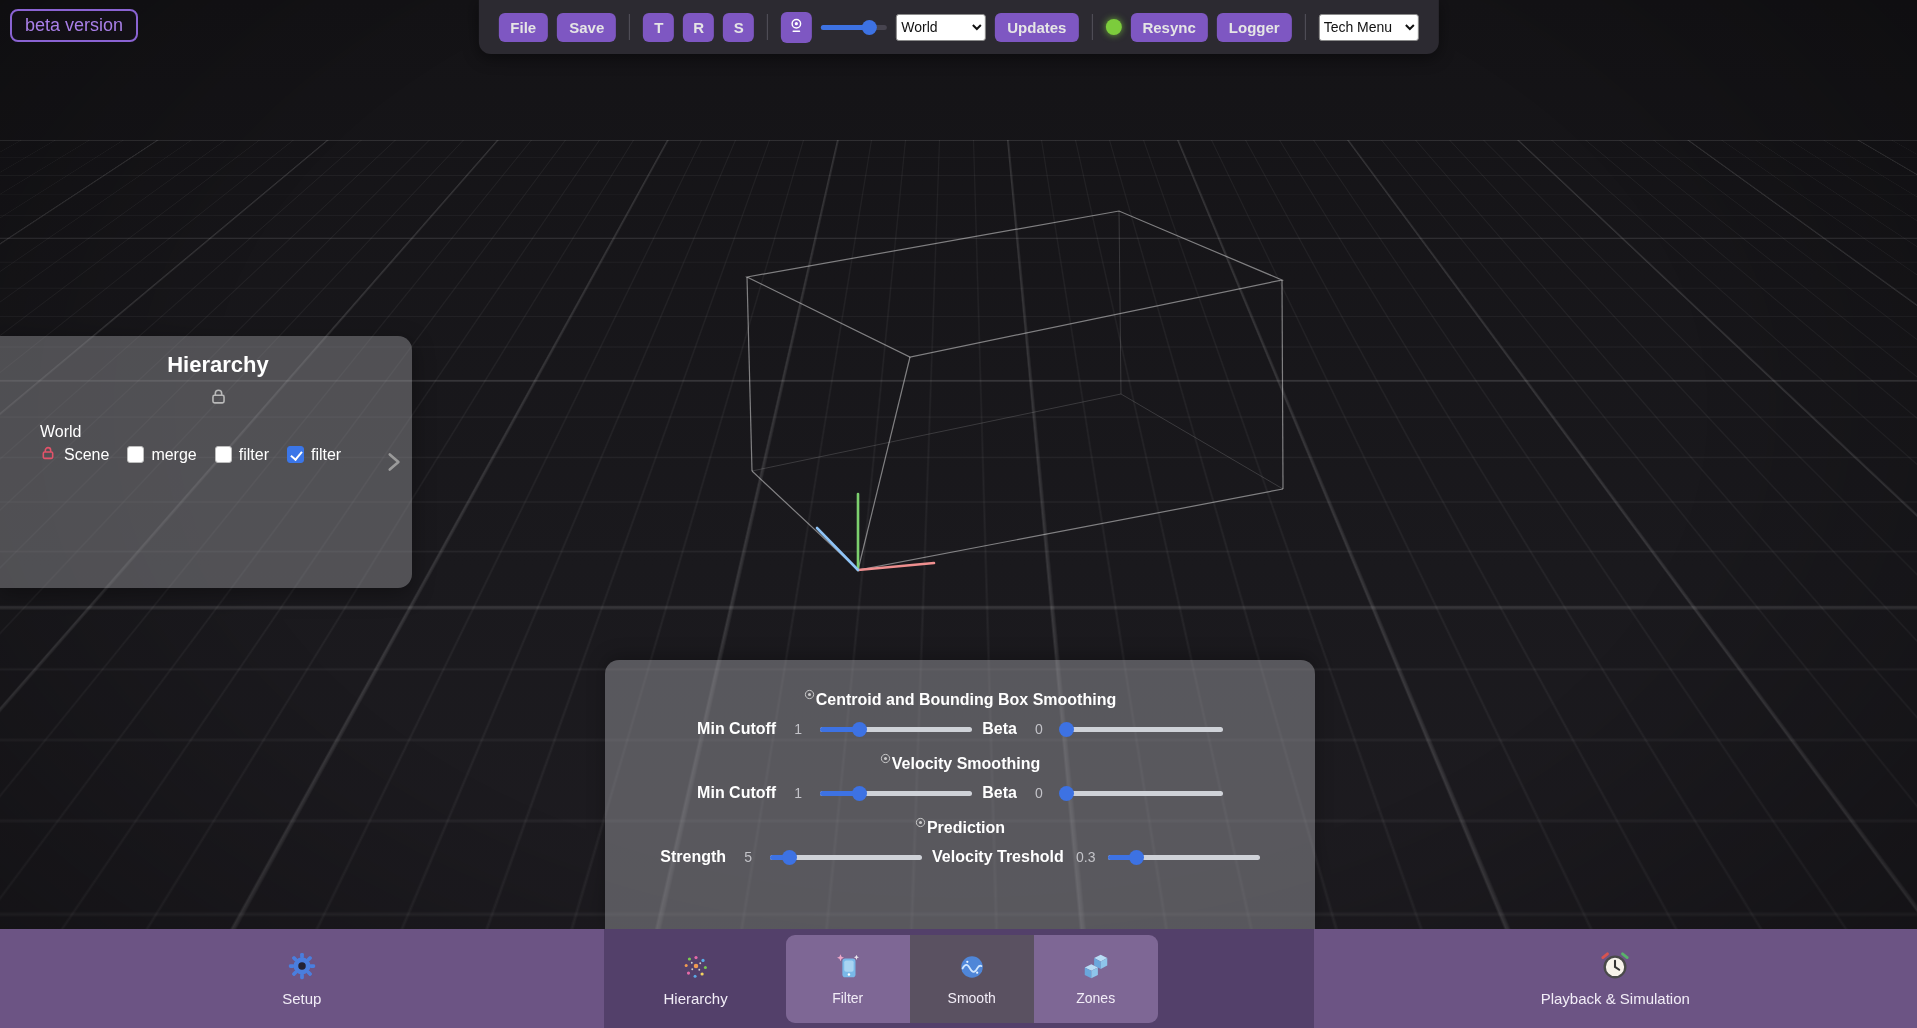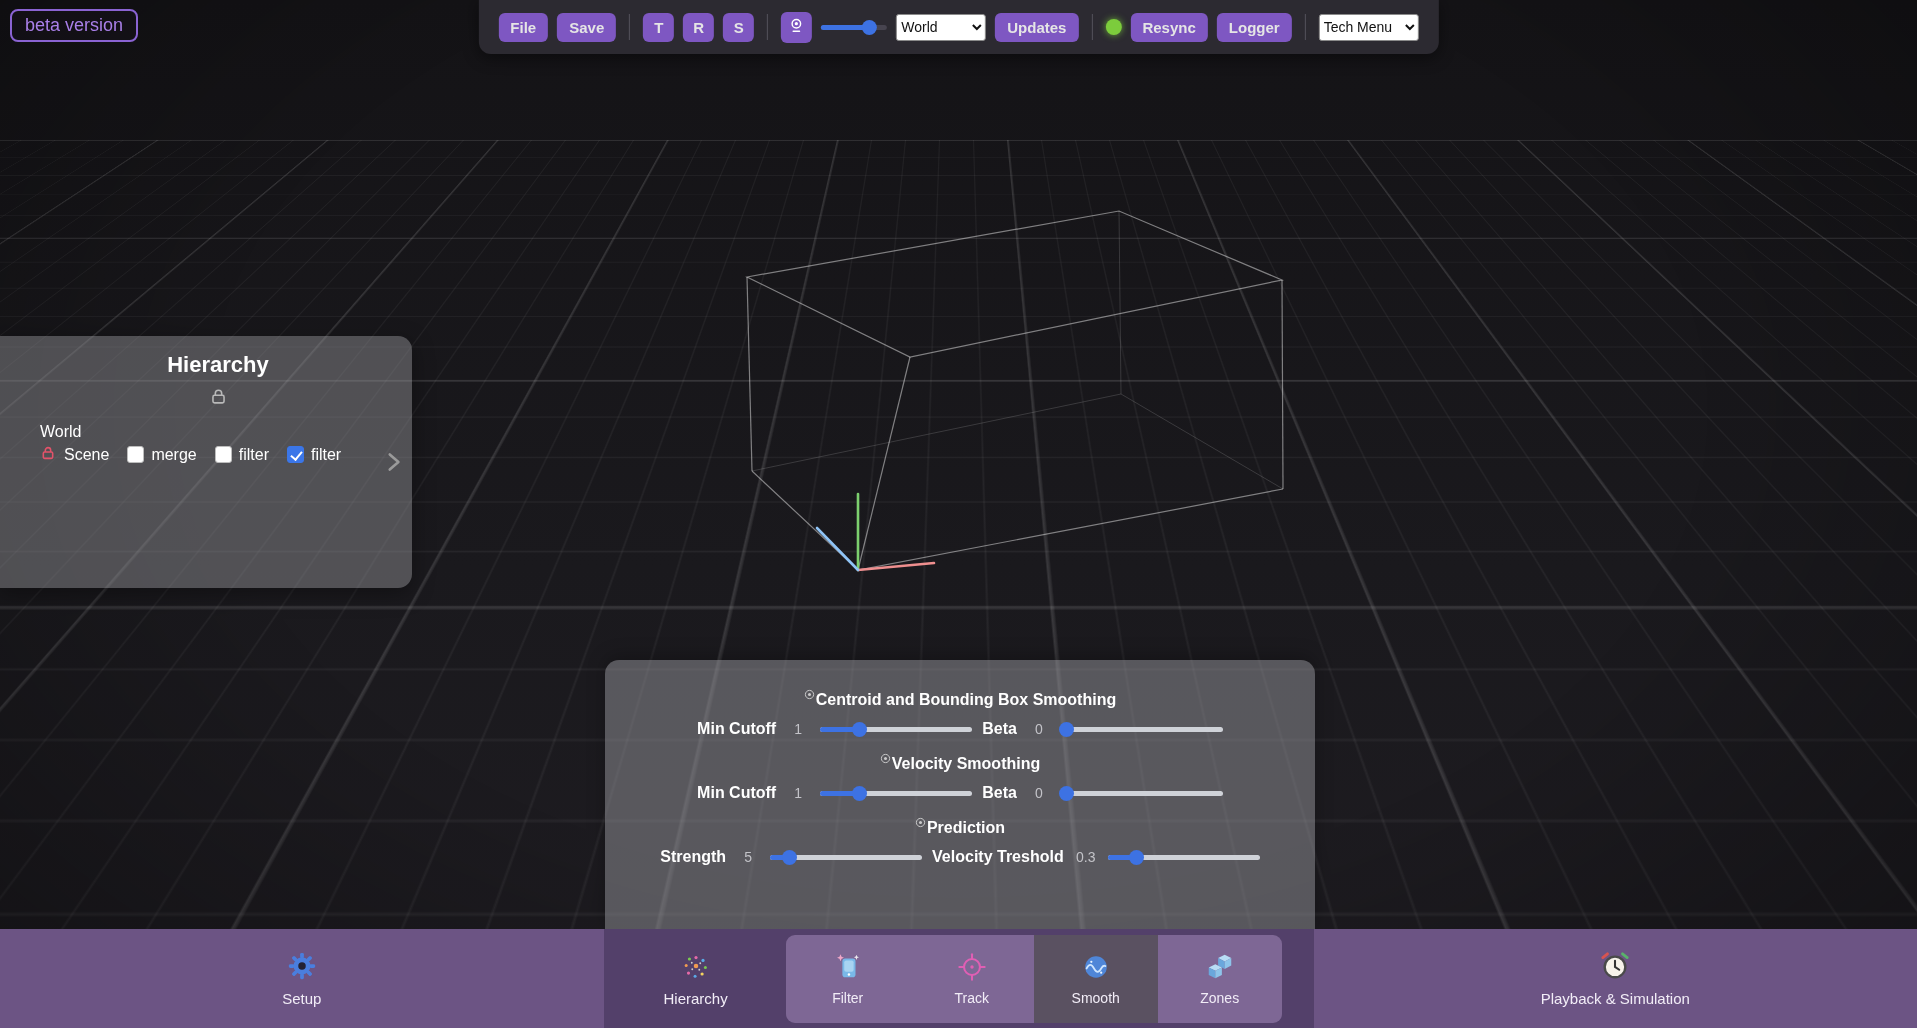--- a/index.html
+++ b/index.html
@@ -336,33 +336,20 @@
           <span>
             <svg viewBox="0 0 32 32" width="30" height="30">
               <rect x="10" y="7" width="14" height="20" rx="3" fill="#79b8e8"></rect>
               <rect x="12" y="9" width="10" height="12" rx="2" fill="#a8d4f2"></rect>
               <circle cx="17" cy="24" r="1.3" fill="#fff"></circle>
               <path d="M8 2.5l1.1 2.6 2.6 1.1-2.6 1.1L8 9.9 6.9 7.3 4.3 6.2l2.6-1.1z" fill="#f0a7c8"></path>
               <path d="M25 3l.8 1.9 1.9.8-1.9.8-.8 1.9-.8-1.9-1.9-.8 1.9-.8z" fill="#ffffff" opacity="0.85"></path>
             </svg>
           </span>
           <span class="label">Filter</span>
-        </div>
-        <div class="nav-tab" data-active="false">
-          <span>
-            <svg viewBox="0 0 32 32" width="30" height="30" fill="none" stroke="#e05fb4" stroke-width="2.2" stroke-linecap="round">
-              <circle cx="16" cy="16" r="8.5"></circle>
-              <path d="M16 2.5v5"></path>
-                <path d="M16 24.5v5"></path>
-                <path d="M2.5 16h5"></path>
-                <path d="M24.5 16h5"></path>
-              <circle cx="16" cy="16" r="1.8" fill="#e05fb4" stroke="none"></circle>
-            </svg>
-          </span>
-          <span class="label">Track</span>
         </div>
         <div class="nav-tab" data-active="true">
           <span>
             <svg viewBox="0 0 32 32" width="30" height="30">
               <circle cx="16" cy="16" r="11.5" fill="#4f86d8"></circle>
               <path d="M6 17.5c2.6-5 5.2-5 7.8 0s5.2 5 7.8 0c1.3-2.5 2.8-3.4 4.4-2.6" stroke="#cfe6ff" stroke-width="2" fill="none" stroke-linecap="round"></path>
               <circle cx="11" cy="10.5" r="1.2" fill="#e8f3ff"></circle>
               <circle cx="21.5" cy="22" r="1.2" fill="#e8f3ff"></circle>
             </svg>
           </span>

